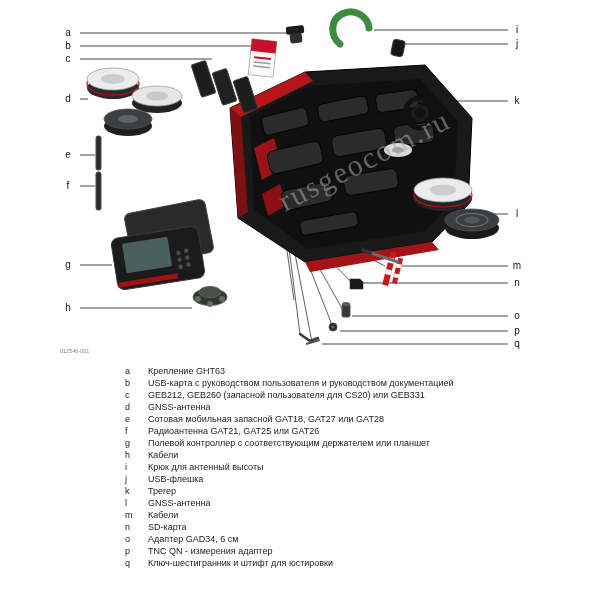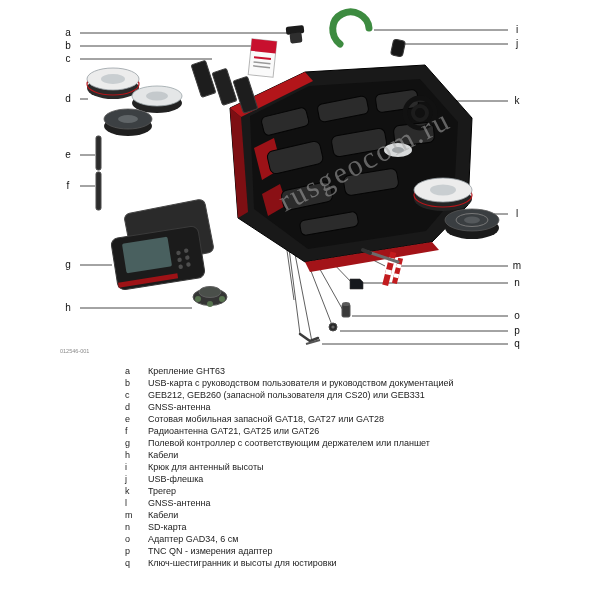--- a/index.html
+++ b/index.html
@@ -296,17 +296,17 @@
     <div class="lrow">
       <span class="llet">o</span>
       <span class="ltxt">Адаптер GAD34, 6 см</span>
     </div>
     <div class="lrow">
       <span class="llet">p</span>
       <span class="ltxt">TNC QN - измерения адаптер</span>
     </div>
     <div class="lrow">
       <span class="llet">q</span>
-      <span class="ltxt">Ключ-шестигранник и высоты для юстировки</span>
+      <span class="ltxt">Ключ-шестигранник и штифт для юстировки</span>
     </div>
   </div>
 
 </div>
 
 </body></html>

